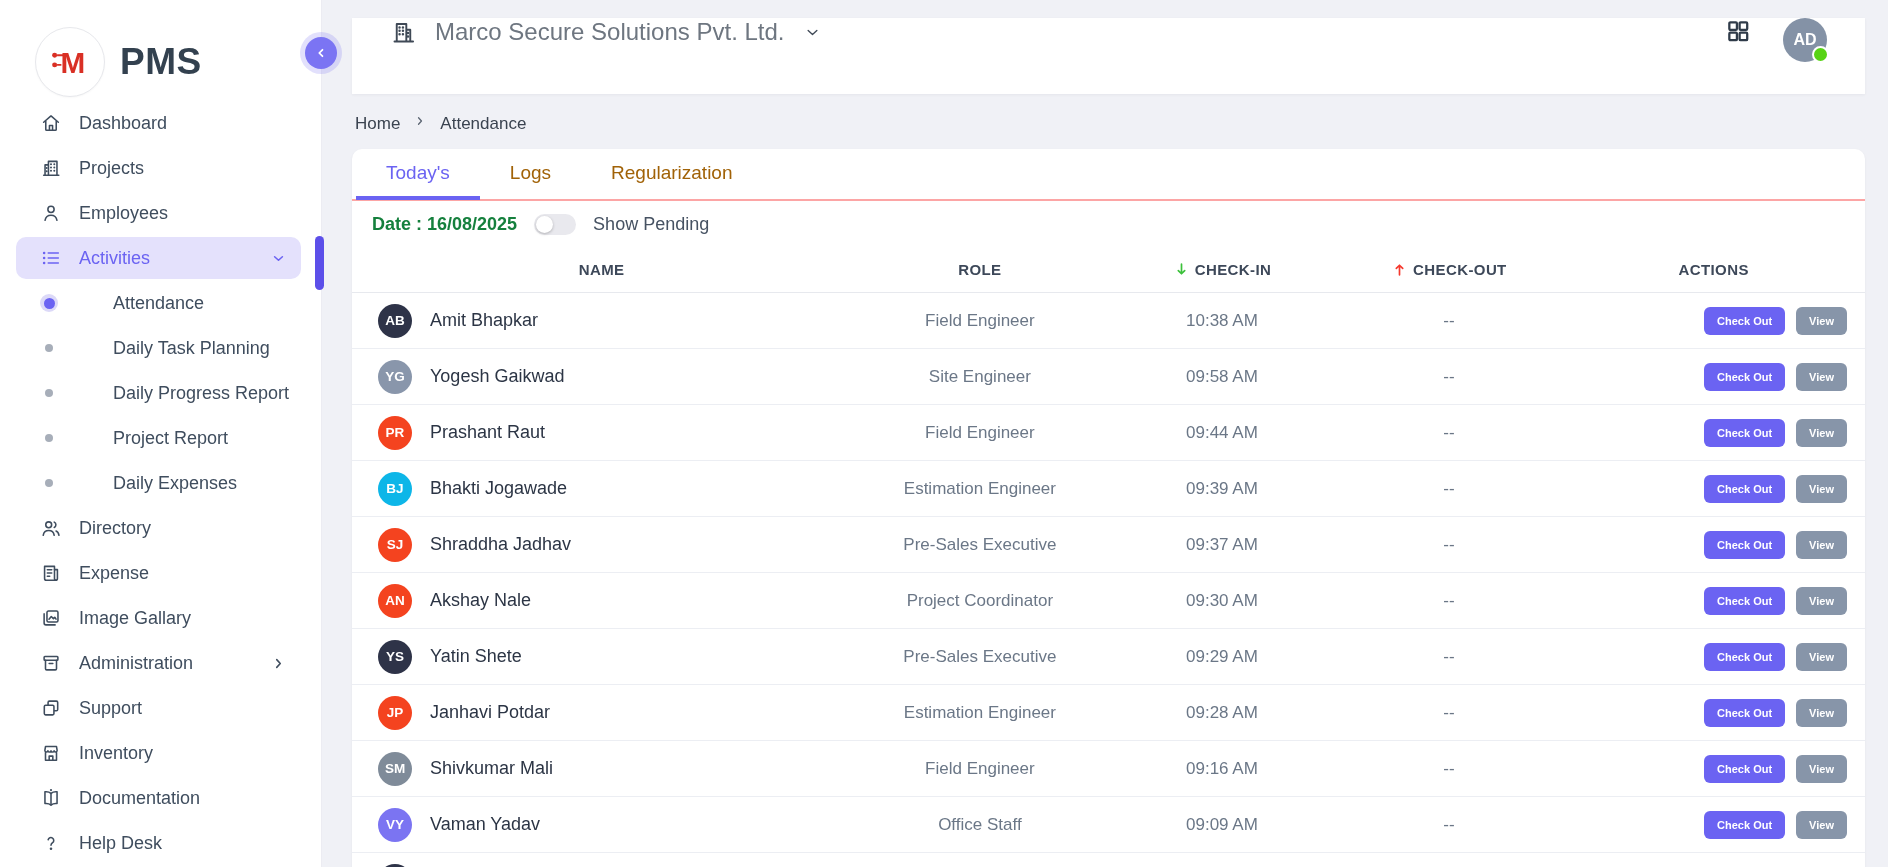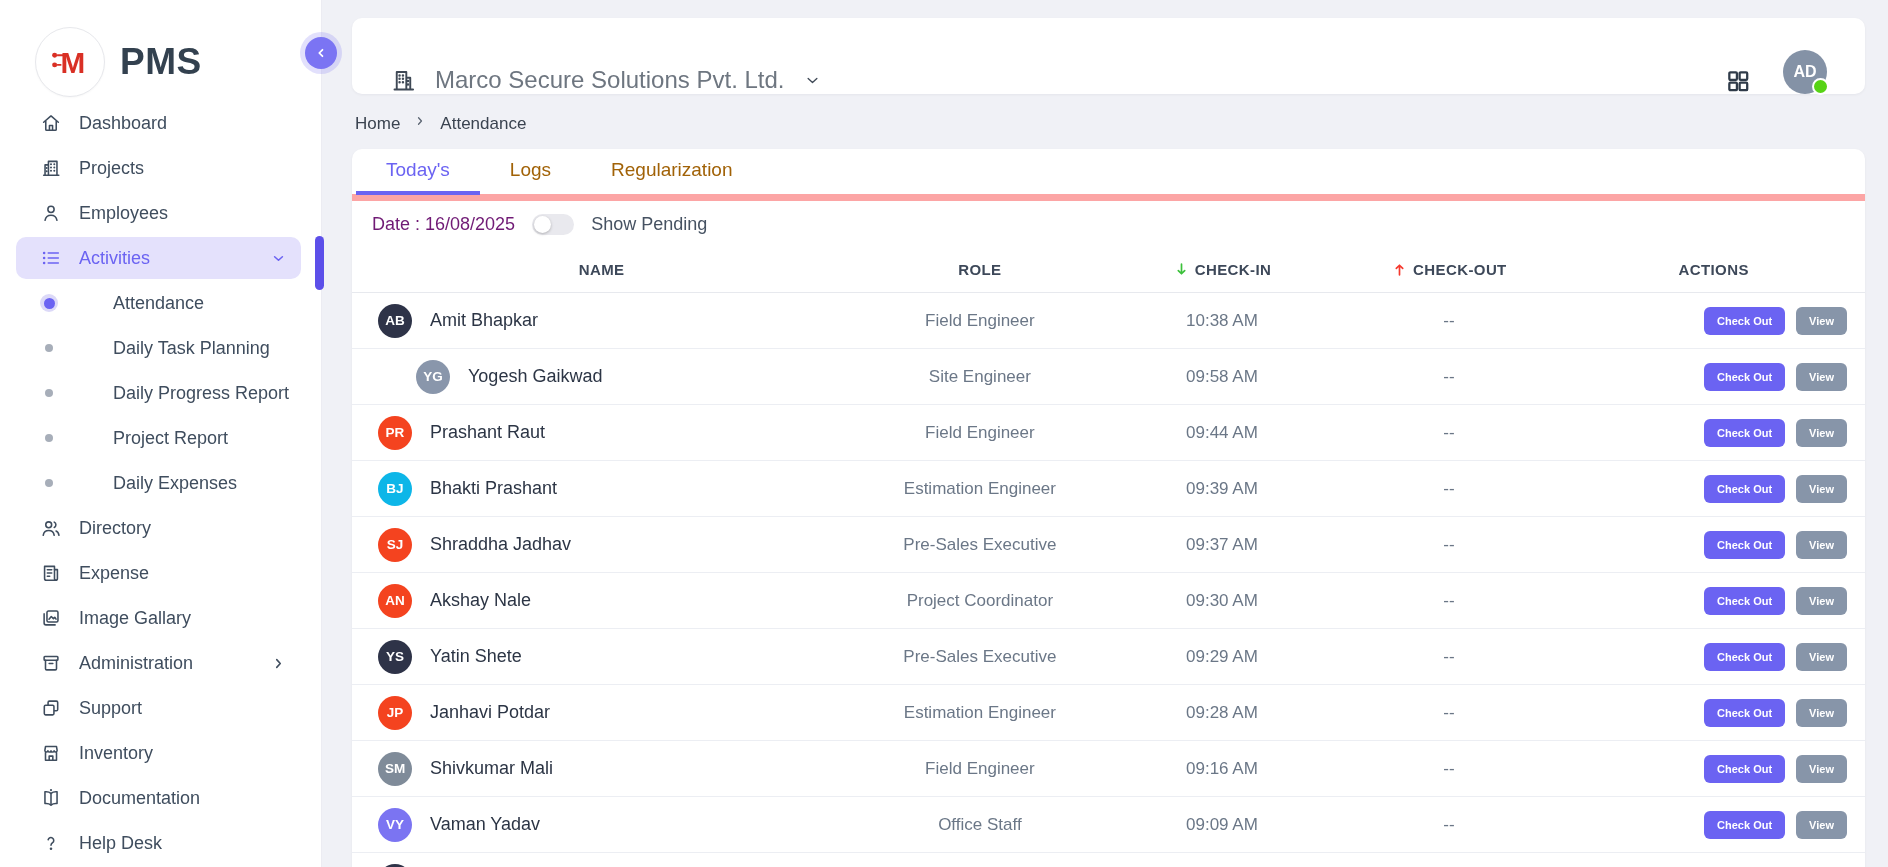--- a/index.html
+++ b/index.html
@@ -27,43 +27,43 @@
   .sub-item{height:42px;margin-bottom:3px;padding-left:40px;display:flex;align-items:center;color:#3f4d5e;font-size:18px;cursor:pointer}
   .bullet-wrap{width:18px;height:18px;display:flex;align-items:center;justify-content:center;border-radius:50%}
   .bullet{width:8px;height:8px;border-radius:50%;background:#a7aeb9}
   .sub-item.active .bullet-wrap{background:#dcd9f8}
   .sub-item.active .bullet{width:11px;height:11px;background:#6b63f2}
   .sub-label{margin-left:55px}
   .side-indicator{position:absolute;right:-3px;top:236px;width:9px;height:54px;border-radius:6px;background:#5c4fe9}
 
   
   .main{flex:1;padding:18px 23px 0 30px;box-sizing:border-box;min-width:0}
-  .header-card{height:76px;background:#fff;border-radius:10px;display:flex;align-items:flex-end;padding:0 38px;box-shadow:0 1px 3px rgba(16,24,40,.05)}
+  .header-card{height:76px;background:#fff;border-radius:0;display:flex;align-items:flex-start;padding:0 38px;box-shadow:0 1px 3px rgba(16,24,40,.05)}
   .company{display:flex;align-items:center;gap:18px;cursor:pointer}
   .company .icon{width:27px;height:27px;color:#3f4956}
   .company-name{font-size:24px;color:#6e7680;font-weight:500}
   .company .chev{width:19px;height:19px;color:#3f4956}
   .header-spacer{flex:1}
   .grid-btn{width:26px;height:26px;color:#2f3b49;cursor:pointer}
   .grid-btn svg{stroke-width:2.1}
   .avatar-wrap{position:relative;margin-left:32px;cursor:pointer}
   .avatar{width:44px;height:44px;border-radius:50%;background:#8492a6;color:#fff;font-weight:bold;font-size:16px;display:flex;align-items:center;justify-content:center}
   .online-dot{position:absolute;right:-2px;bottom:-1px;width:13px;height:13px;border-radius:50%;background:#57d315;border:2.5px solid #fff}
 
   .breadcrumb{display:flex;align-items:flex-start;gap:13px;padding:20px 0 15px 3px;font-size:17px;color:#3a4350}
   .breadcrumb .chev{width:14px;height:14px;color:#5b6572}
   .breadcrumb .crumb{cursor:pointer}
 
   .content-card{background:#fff;border-radius:10px;height:760px;box-shadow:0 1px 3px rgba(16,24,40,.05);overflow:hidden}
-  .tabs{display:flex;border-bottom:7px solid #fca5a5;padding:0 4px;height:52px;box-sizing:border-box}
+  .tabs{display:flex;border-bottom:2px solid #fca5a5;padding:0 4px;height:52px;box-sizing:border-box}
   .tab{padding:0 30px;display:flex;align-items:center;font-size:19px;color:#a16207;font-weight:500;border-bottom:4px solid transparent;margin-bottom:-1px;cursor:pointer;box-sizing:border-box}
   .tab.active{color:#6b63f2;border-bottom-color:#6b63f2}
 
   .filter-row{display:flex;align-items:center;height:46px;padding-left:20px;gap:17px}
-  .date-label{font-size:18px;font-weight:normal;color:#701a75}
+  .date-label{font-size:18px;font-weight:bold;color:#15803d}
   .toggle{width:42px;height:21px;border-radius:11px;background:#e9e9ee;position:relative;cursor:pointer;flex-shrink:0}
   .toggle .knob{position:absolute;left:2px;top:2px;width:17px;height:17px;border-radius:50%;background:#fff;box-shadow:0 1px 3px rgba(0,0,0,.25)}
   .toggle-label{font-size:18px;color:#465262}
 
   .thead{display:flex;align-items:center;height:45px;border-bottom:1px solid #e7e9ee;font-size:15px;font-weight:bold;color:#3d4859;letter-spacing:.4px}
   .thead .hc{text-align:center;display:flex;align-items:center;justify-content:center;gap:5px;box-sizing:border-box}
   .c1{width:33%}.c2{width:17%}.c3{width:15%}.c4{width:15%}.c5{width:20%}
   .sort-ic{width:17px;height:17px}
   .sort-ic svg{width:100%;height:100%;fill:none;stroke-width:2.4;stroke-linecap:round;stroke-linejoin:round}
   .sort-in svg{stroke:#3cc13b}
@@ -351,21 +351,21 @@
           <div class="cell-role">Field Engineer</div>
           <div class="cell-in">10:38 AM</div>
           <div class="cell-out">--</div>
           <div class="cell-actions">
             <button class="btn btn-checkout">Check Out</button>
             <button class="btn btn-view">View</button>
           </div>
         </div>
         <div class="trow">
           <div class="cell-name">
-            <div class="row-avatar" style="background: rgb(137, 150, 171); margin-left: 38px;">YG</div>
+            <div class="row-avatar" style="background: rgb(137, 150, 171);">YG</div>
             <span class="emp-name">Yogesh Gaikwad</span>
           </div>
           <div class="cell-role">Site Engineer</div>
           <div class="cell-in">09:58 AM</div>
           <div class="cell-out">--</div>
           <div class="cell-actions">
             <button class="btn btn-checkout">Check Out</button>
             <button class="btn btn-view">View</button>
           </div>
         </div>
@@ -378,21 +378,21 @@
           <div class="cell-in">09:44 AM</div>
           <div class="cell-out">--</div>
           <div class="cell-actions">
             <button class="btn btn-checkout">Check Out</button>
             <button class="btn btn-view">View</button>
           </div>
         </div>
         <div class="trow">
           <div class="cell-name">
             <div class="row-avatar" style="background: rgb(13, 182, 232);">BJ</div>
-            <span class="emp-name">Bhakti Prashant</span>
+            <span class="emp-name">Bhakti Jogawade</span>
           </div>
           <div class="cell-role">Estimation Engineer</div>
           <div class="cell-in">09:39 AM</div>
           <div class="cell-out">--</div>
           <div class="cell-actions">
             <button class="btn btn-checkout">Check Out</button>
             <button class="btn btn-view">View</button>
           </div>
         </div>
         <div class="trow">

